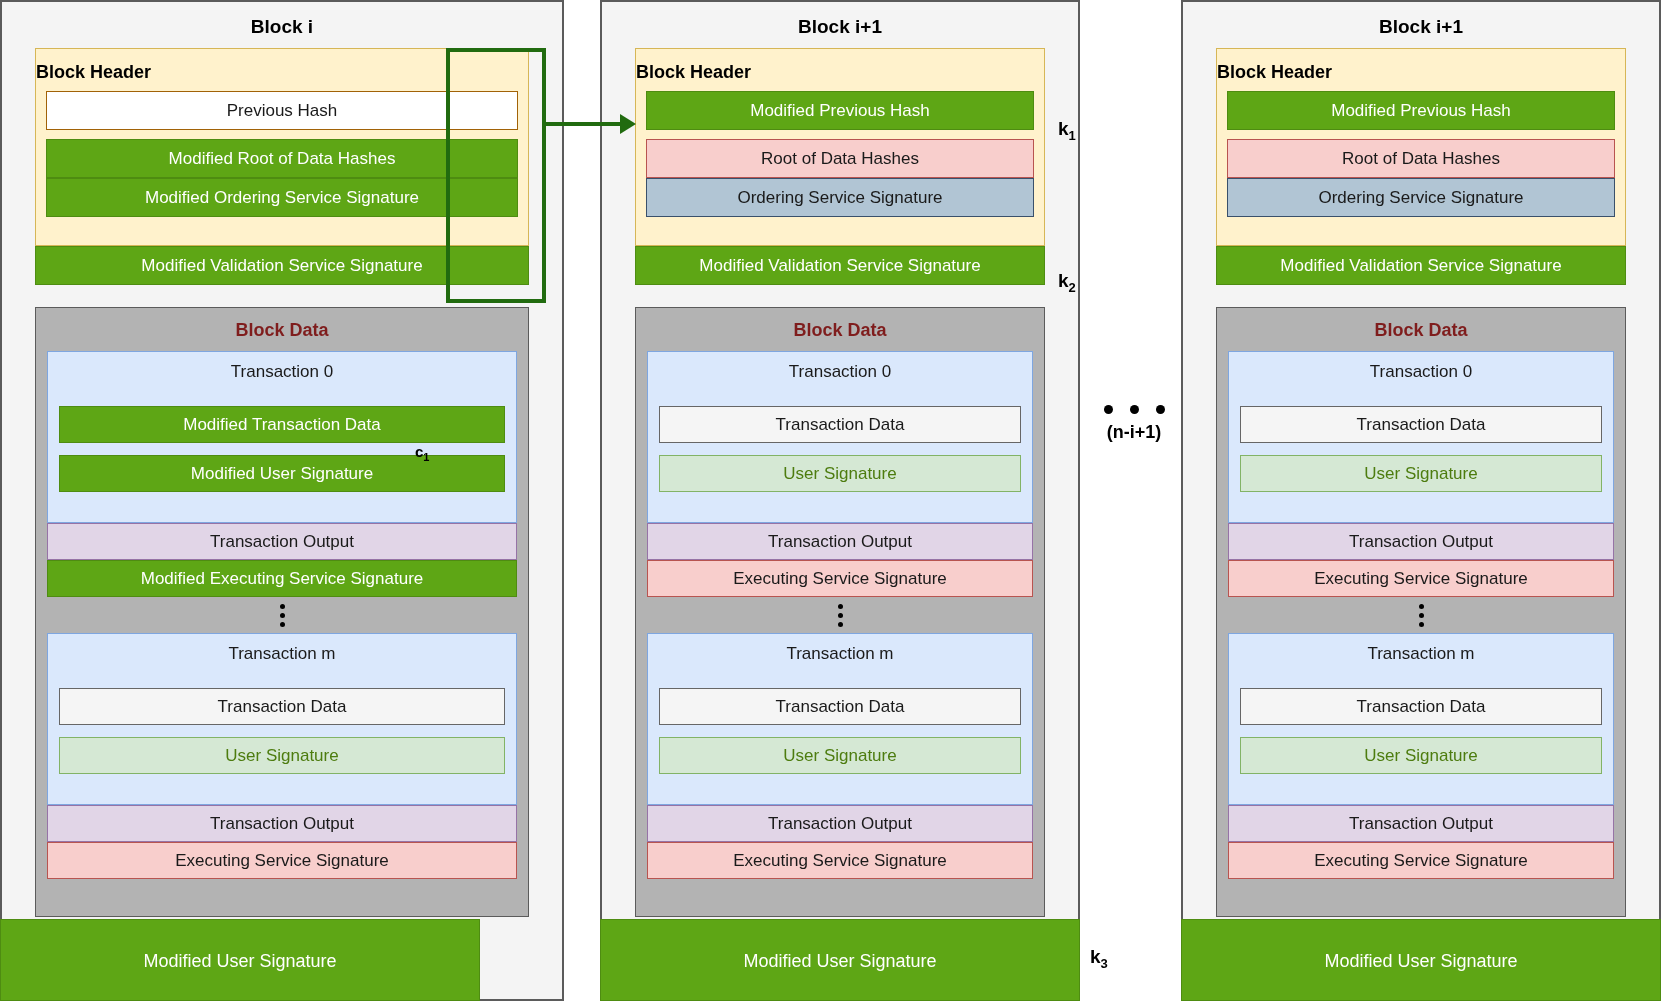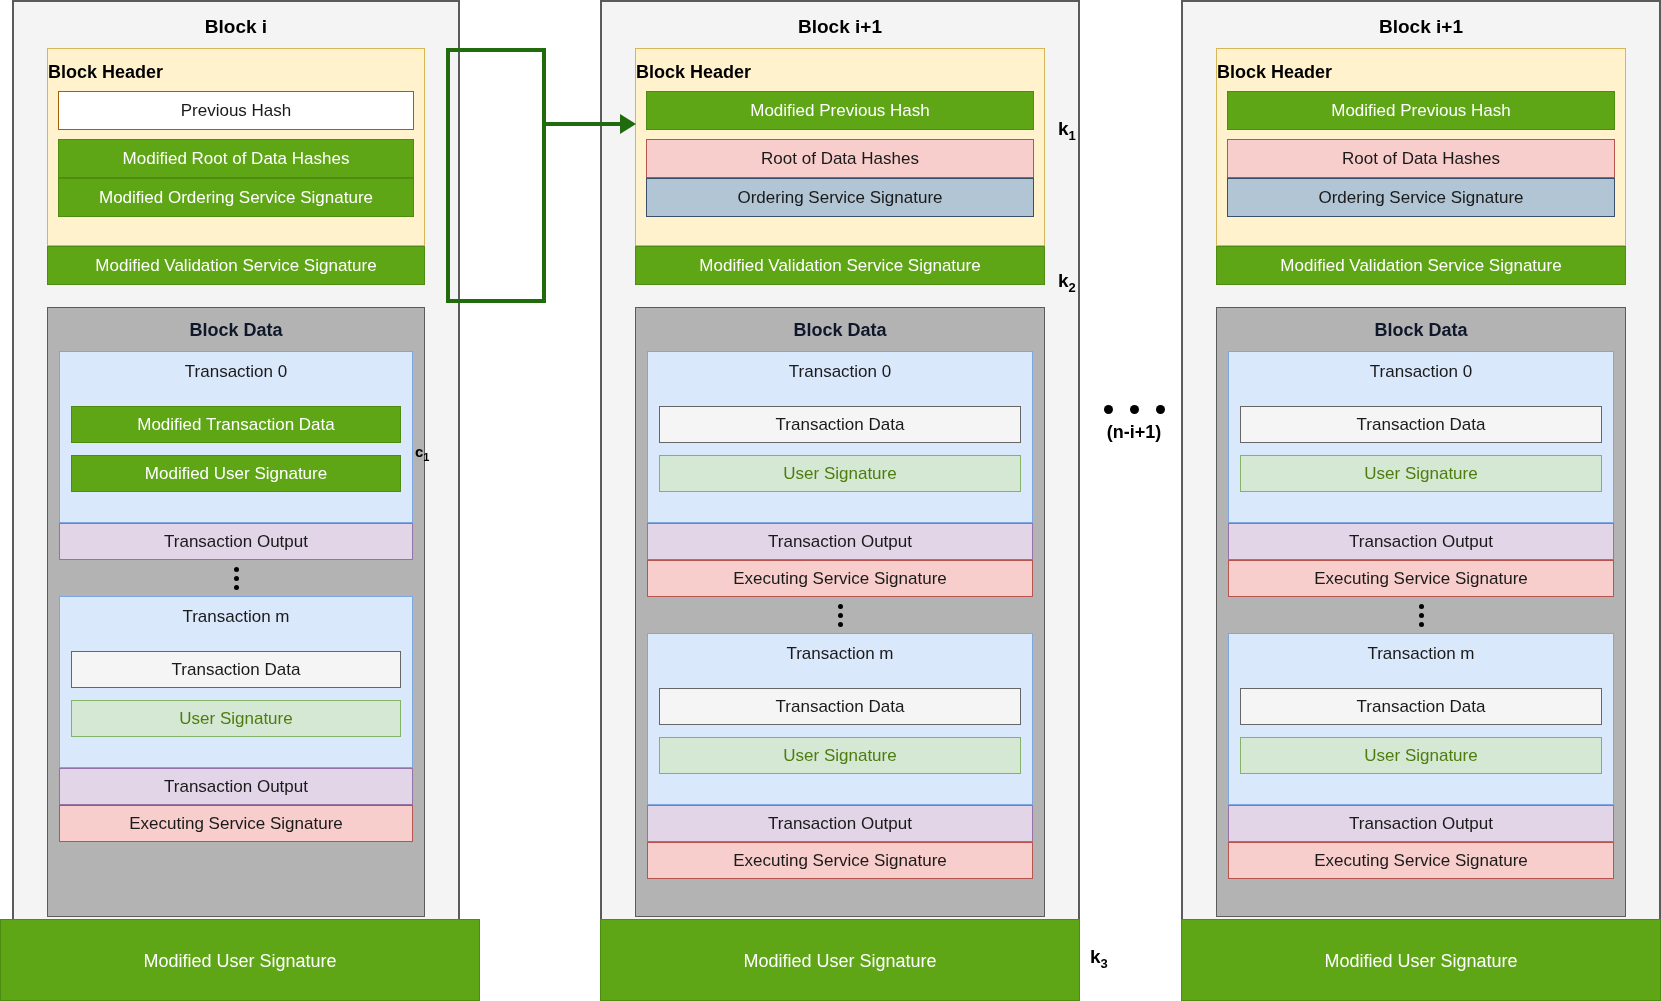--- a/index.html
+++ b/index.html
@@ -20,21 +20,21 @@
   .block-col {
     position: absolute;
     top: 0;
     height: 1001px;
     background: #f4f4f4;
     border: 2px solid #5b5b5b;
     box-sizing: border-box;
     display: flex;
     flex-direction: column;
   }
-  .block-col.c1 { left: 12px;    width: 448px; }
+  .block-col.c1 { left: 0px;    width: 564px; }
   .block-col.c2 { left: 600px;  width: 480px; }
   .block-col.c3 { left: 1181px; width: 480px; }
 
   .block-title {
     text-align: center;
     font-size: 19px;
     font-weight: bold;
     color: #000;
     padding: 14px 0 10px 0;
     flex: 0 0 auto;
@@ -118,21 +118,21 @@
     padding: 0 0 18px 0;
     flex: 1 1 auto;
     display: flex;
     flex-direction: column;
     min-height: 0;
   }
   .data-label {
     text-align: center;
     font-size: 18px;
     font-weight: bold;
-    color: #0f172a;
+    color: #7f1d1d;
     padding: 12px 0 10px 0;
     flex: 0 0 auto;
   }
 
   .tx-box {
     background: #dae8fc;
     border: 1px solid #7ea6e0;
     box-sizing: border-box;
     margin: 0 11px;
     padding-bottom: 18px;
@@ -322,20 +322,21 @@
 
       <div class="data-box">
         <div class="data-label">Block Data</div>
 
         <div class="tx-box">
           <div class="tx-title">Transaction 0</div>
           <div class="tx-inner-row green-row">Modified Transaction Data</div>
           <div class="tx-inner-row green-row">Modified User Signature</div>
         </div>
         <div class="out-row">Transaction Output</div>
+        <div class="exec-row green">Modified Executing Service Signature</div>
 
         <div class="vdots">
             <i></i>
             <i></i>
             <i></i>
           </div>
 
         <div class="tx-box">
           <div class="tx-title">Transaction m</div>
           <div class="tx-inner-row gray-row">Transaction Data</div>

